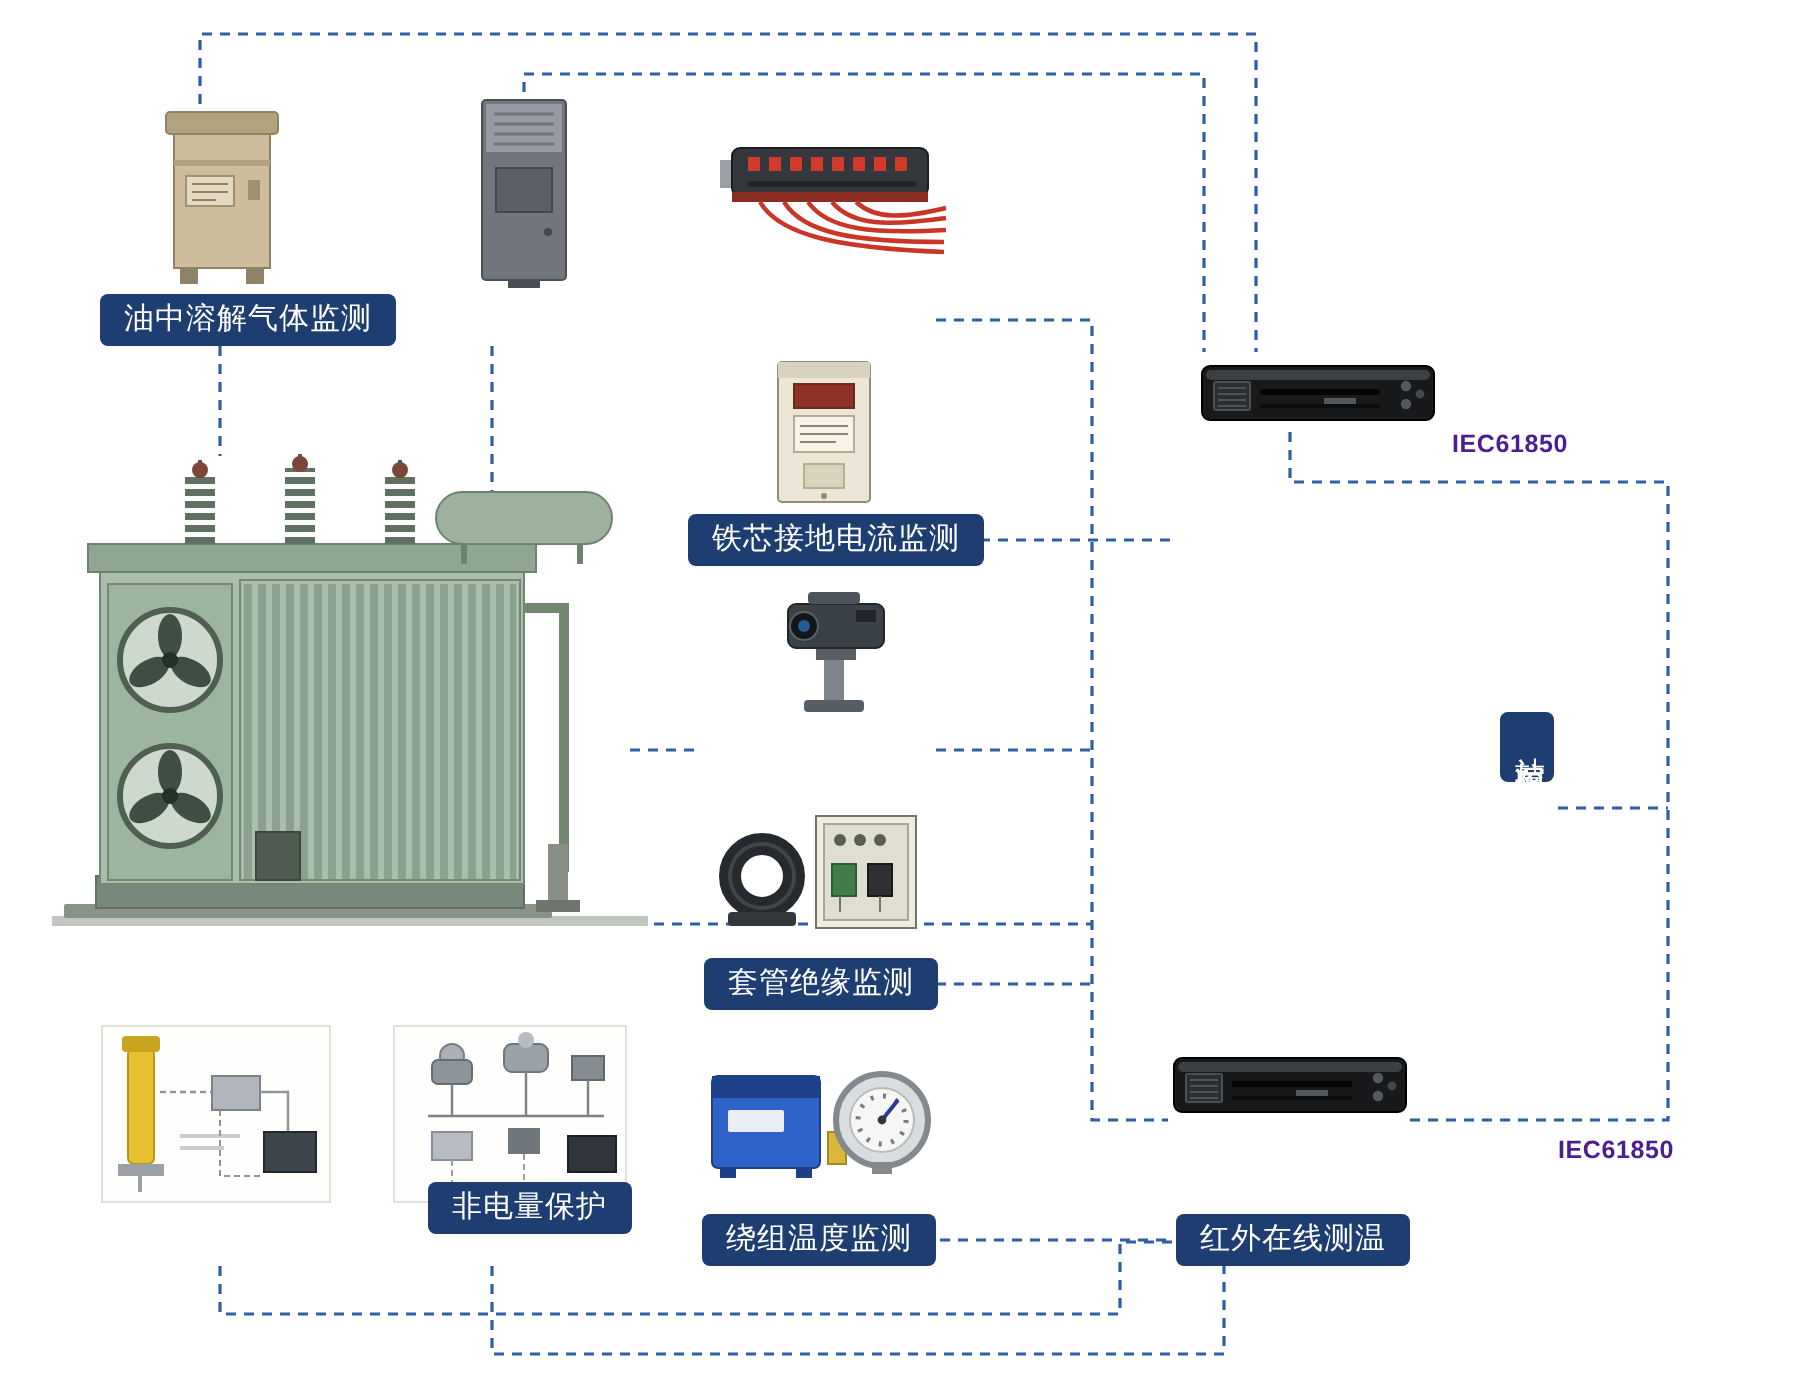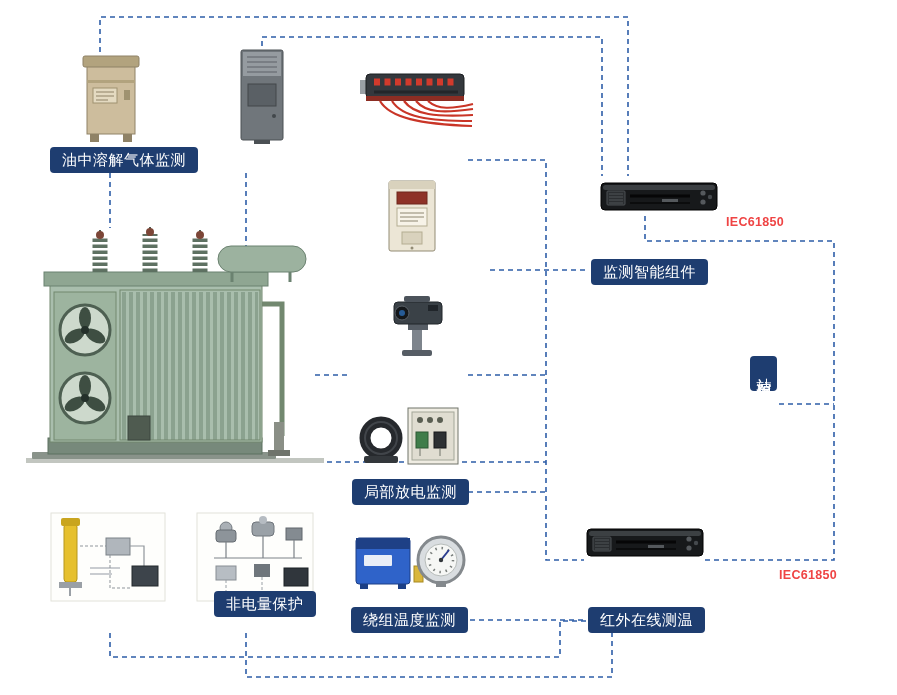--- a/index.html
+++ b/index.html
@@ -17,21 +17,21 @@
   }
   .vlabel {
     position:absolute; z-index:3;
     background:#1e3d70; color:#ffffff;
     font-size:15px; padding:10px 4px; border-radius:4px;
     writing-mode:vertical-rl; text-orientation:upright;
     letter-spacing:3px;
   }
   .iec {
     position:absolute; z-index:3;
-    color:#ef4444; font-weight:bold; font-size:12.5px; letter-spacing:0.3px;
+    color:#4c1d95; font-weight:bold; font-size:12.5px; letter-spacing:0.3px;
     white-space:nowrap;
   }
 </style>
 </head>
 <body>
 
 <div class="canvas">
 
   <svg class="connectors" width="897" height="695" viewBox="0 0 897 695">
     <g fill="none" stroke="#2e5ea8" stroke-width="1.6" stroke-dasharray="5 4">
@@ -257,22 +257,22 @@
       <path d="M30 20 h60" stroke="#060607" stroke-width="3"></path>
       <path d="M30 27 h60" stroke="#0b0c0d" stroke-width="2"></path>
       <rect x="62" y="23" width="16" height="3" fill="#54585c"></rect>
       <circle cx="103" cy="17" r="2.6" fill="#55595d"></circle>
       <circle cx="103" cy="26" r="2.6" fill="#55595d"></circle>
       <circle cx="110" cy="21" r="2.2" fill="#45494d"></circle>
     </svg>
   </div>
 
   <div class="nlabel" style="left:50px;top:147px">油中溶解气体监测</div>
-  <div class="nlabel" style="left:352px;top:479px">局部放电监测</div>
-  <div class="nlabel" style="left:591px;top:259px">监测智能组件</div>
+  <div class="nlabel" style="left:344px;top:257px">铁芯接地电流监测</div>
+  <div class="nlabel" style="left:352px;top:479px">套管绝缘监测</div>
   <div class="nlabel" style="left:214px;top:591px">非电量保护</div>
   <div class="nlabel" style="left:351px;top:607px">绕组温度监测</div>
   <div class="nlabel" style="left:588px;top:607px">红外在线测温</div>
 
   <div class="vlabel" style="left:750px;top:356px">站控层网络</div>
 
   <div class="iec" style="left:726px;top:215px">IEC61850</div>
   <div class="iec" style="left:779px;top:568px">IEC61850</div>
 
 </div>

